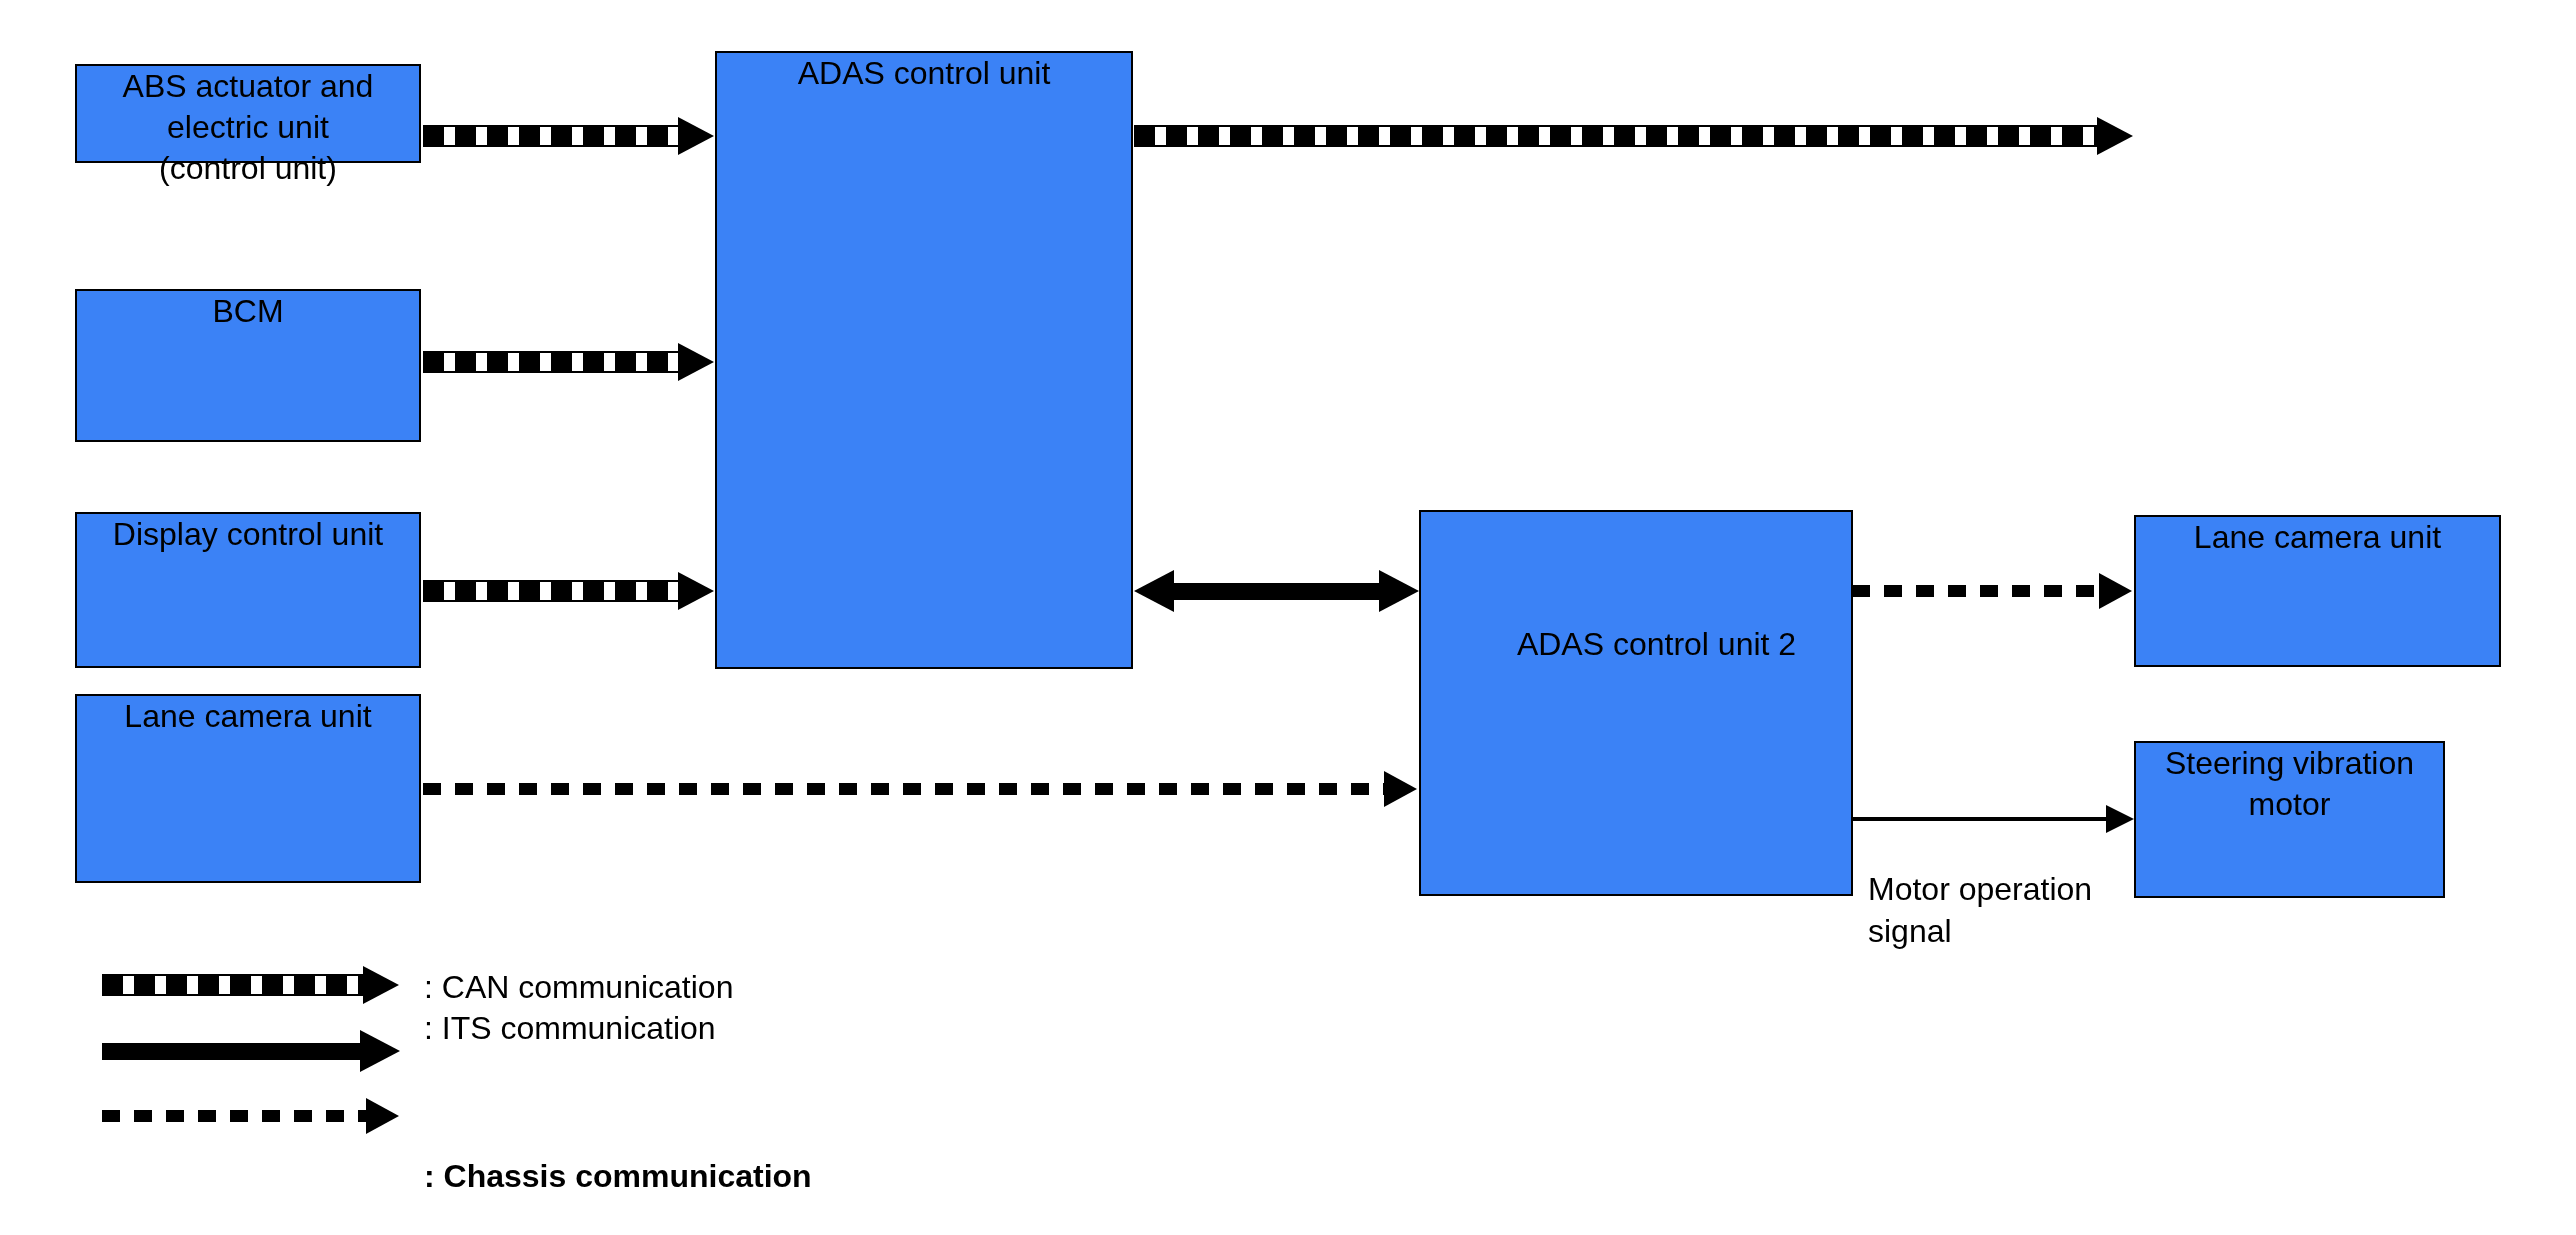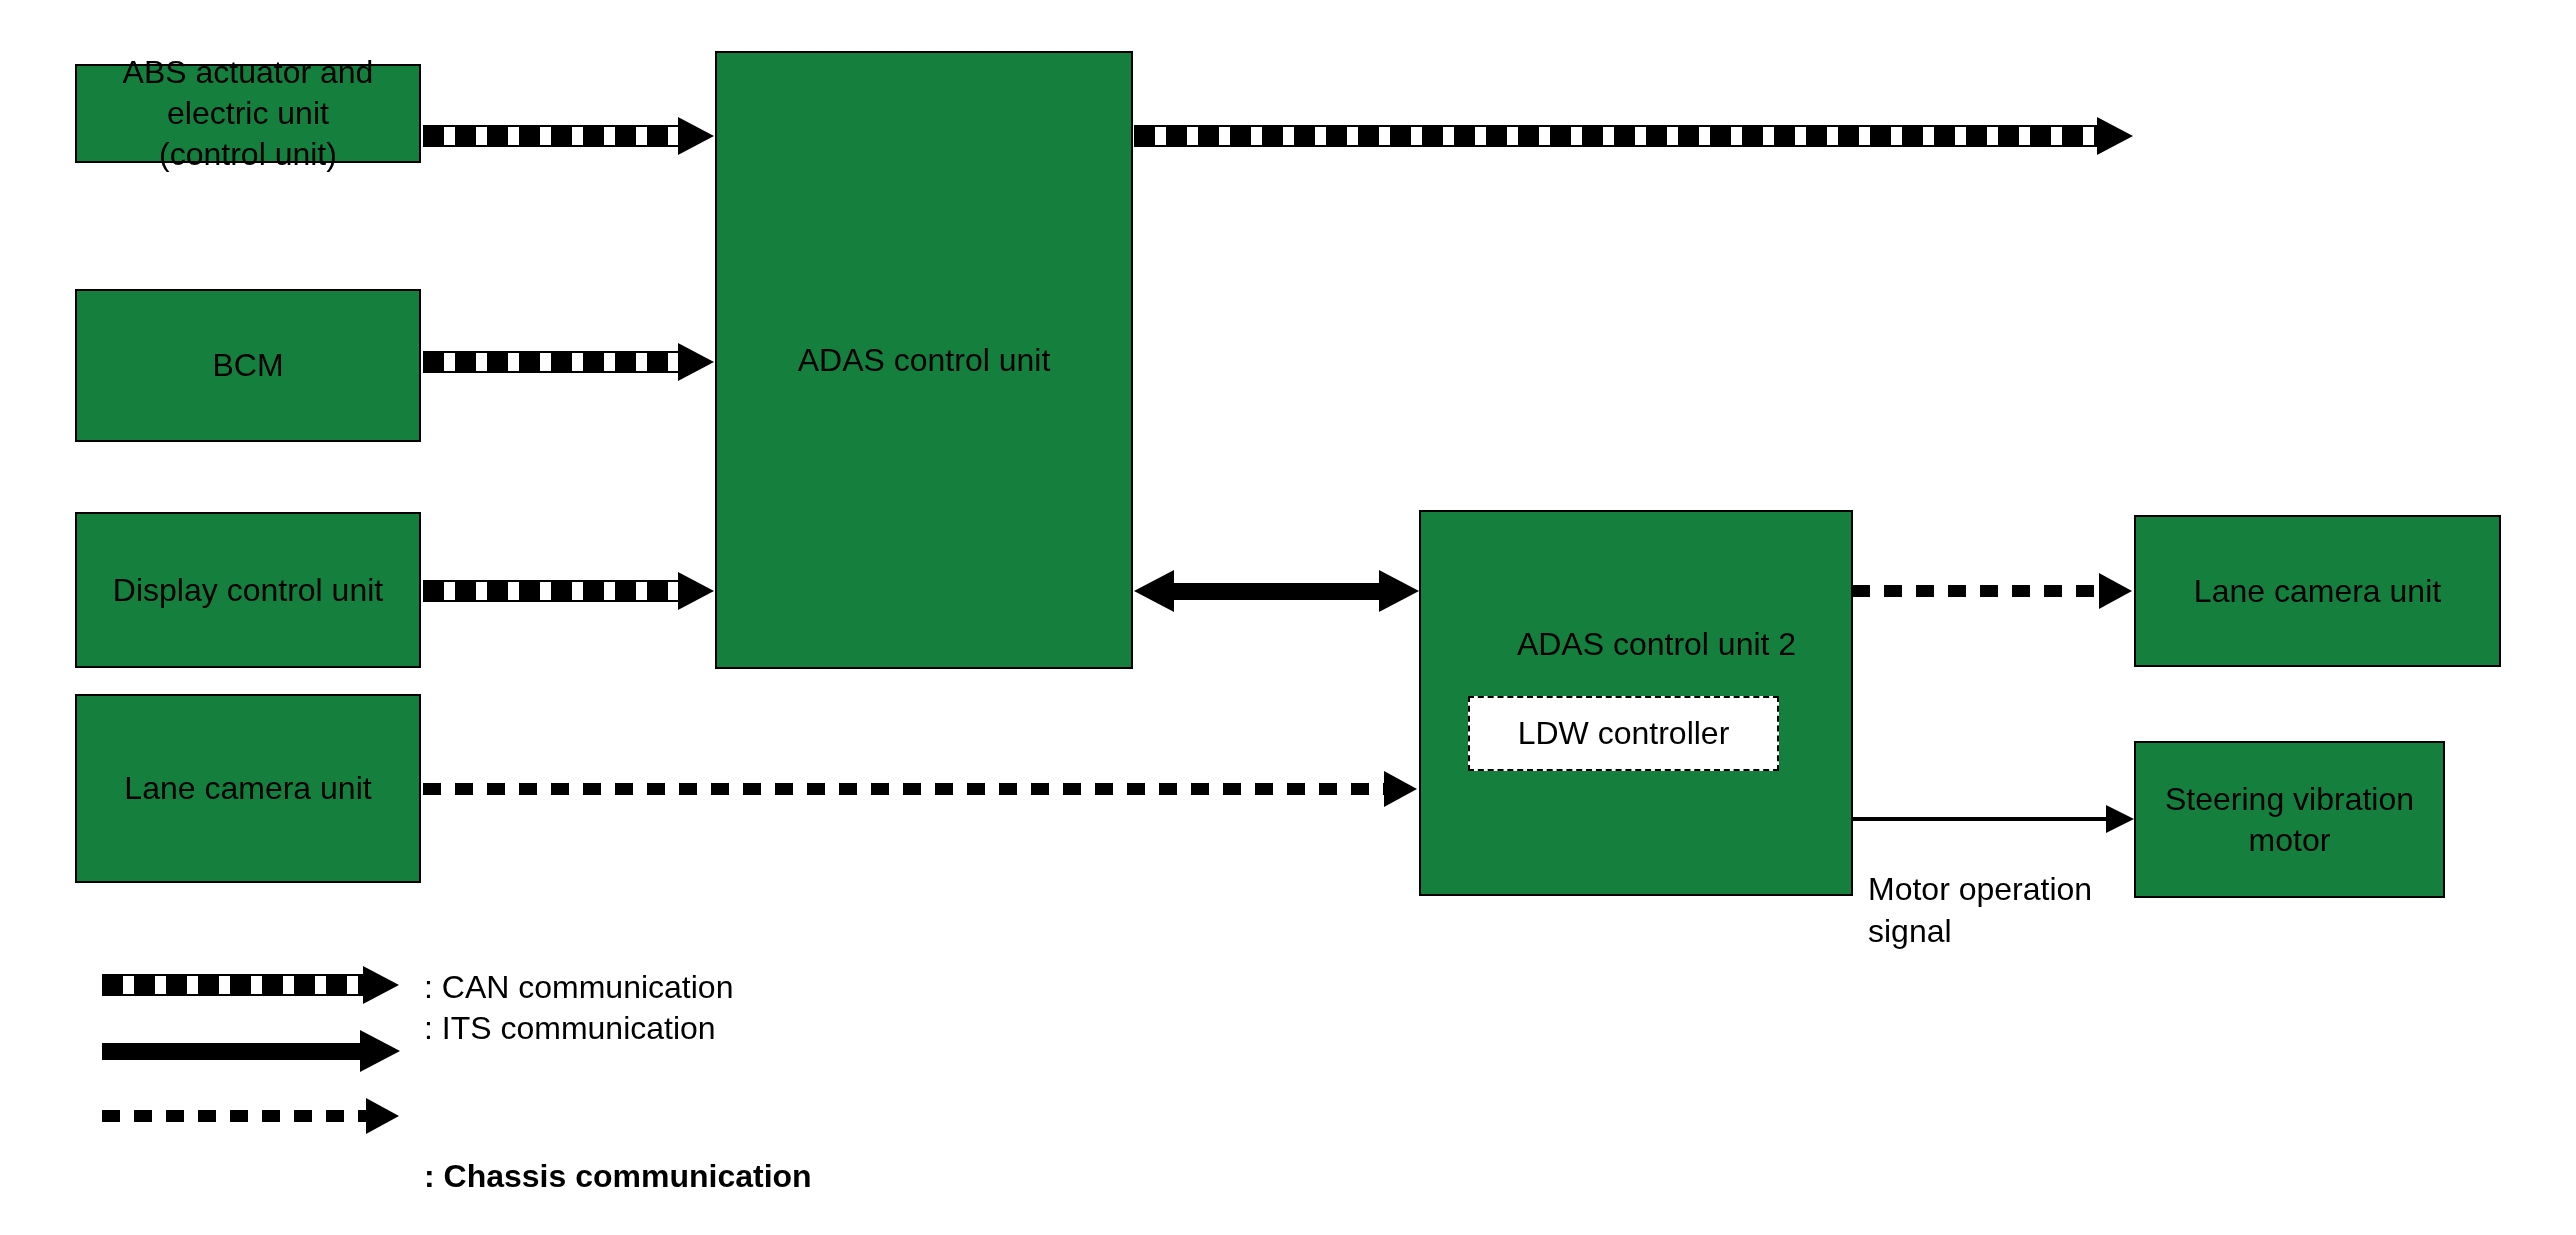--- a/index.html
+++ b/index.html
@@ -1,22 +1,22 @@
 <!DOCTYPE html>
 <html style="font-size:10.2px"><head>
 <meta charset="utf-8">
 <style>
   html,body{margin:0;padding:0;background:#ffffff;}
   body{width:2576px;height:1236px;position:relative;overflow:hidden;
        font-family:"Liberation Sans",sans-serif;color:#000;}
   #stage{position:absolute;left:0;top:0;width:2576px;height:1236px;}
 
   
-  .box{position:absolute;box-sizing:border-box;border:2.6px solid #000;background:#15803d;
-       display:flex;align-items:center;justify-content:center;text-align:center;
+  .box{position:absolute;box-sizing:border-box;border:2.6px solid #000;background:#3b82f6;
+       display:flex;justify-content:center;text-align:center;
        font-size:32px;line-height:1.28;}
   .dashbox{position:absolute;box-sizing:border-box;border:2.6px dashed #000;background:#fff;
        display:flex;align-items:center;justify-content:center;text-align:center;
        font-size:32px;line-height:1.28;}
 
   
   .stackbox{display:block;}
   .stackbox .title{position:absolute;left:0;right:0;text-align:center;font-size:32px;}
 
   
@@ -86,23 +86,20 @@
     <span>Lane camera unit</span>
   </div>
 
   <div class="box" style="left:715px;top:51px;width:418px;height:618px;">
     <span>ADAS control unit</span>
   </div>
 
   <div class="box stackbox" style="left:1419px;top:510px;width:434px;height:386px;">
     <span class="title" style="top:112px;padding-left:41px;">ADAS control unit 2</span>
   </div>
-  <div class="dashbox" style="left:1468px;top:696px;width:311px;height:75px;">
-    <span>LDW controller</span>
-  </div>
 
 
   <div class="box" style="left:2134px;top:515px;width:367px;height:152px;">
     <span>Lane camera unit</span>
   </div>
 
   <div class="box" style="left:2134px;top:741px;width:311px;height:157px;">
     <span style="white-space:pre-line">Steering vibration
 motor</span>
   </div>

